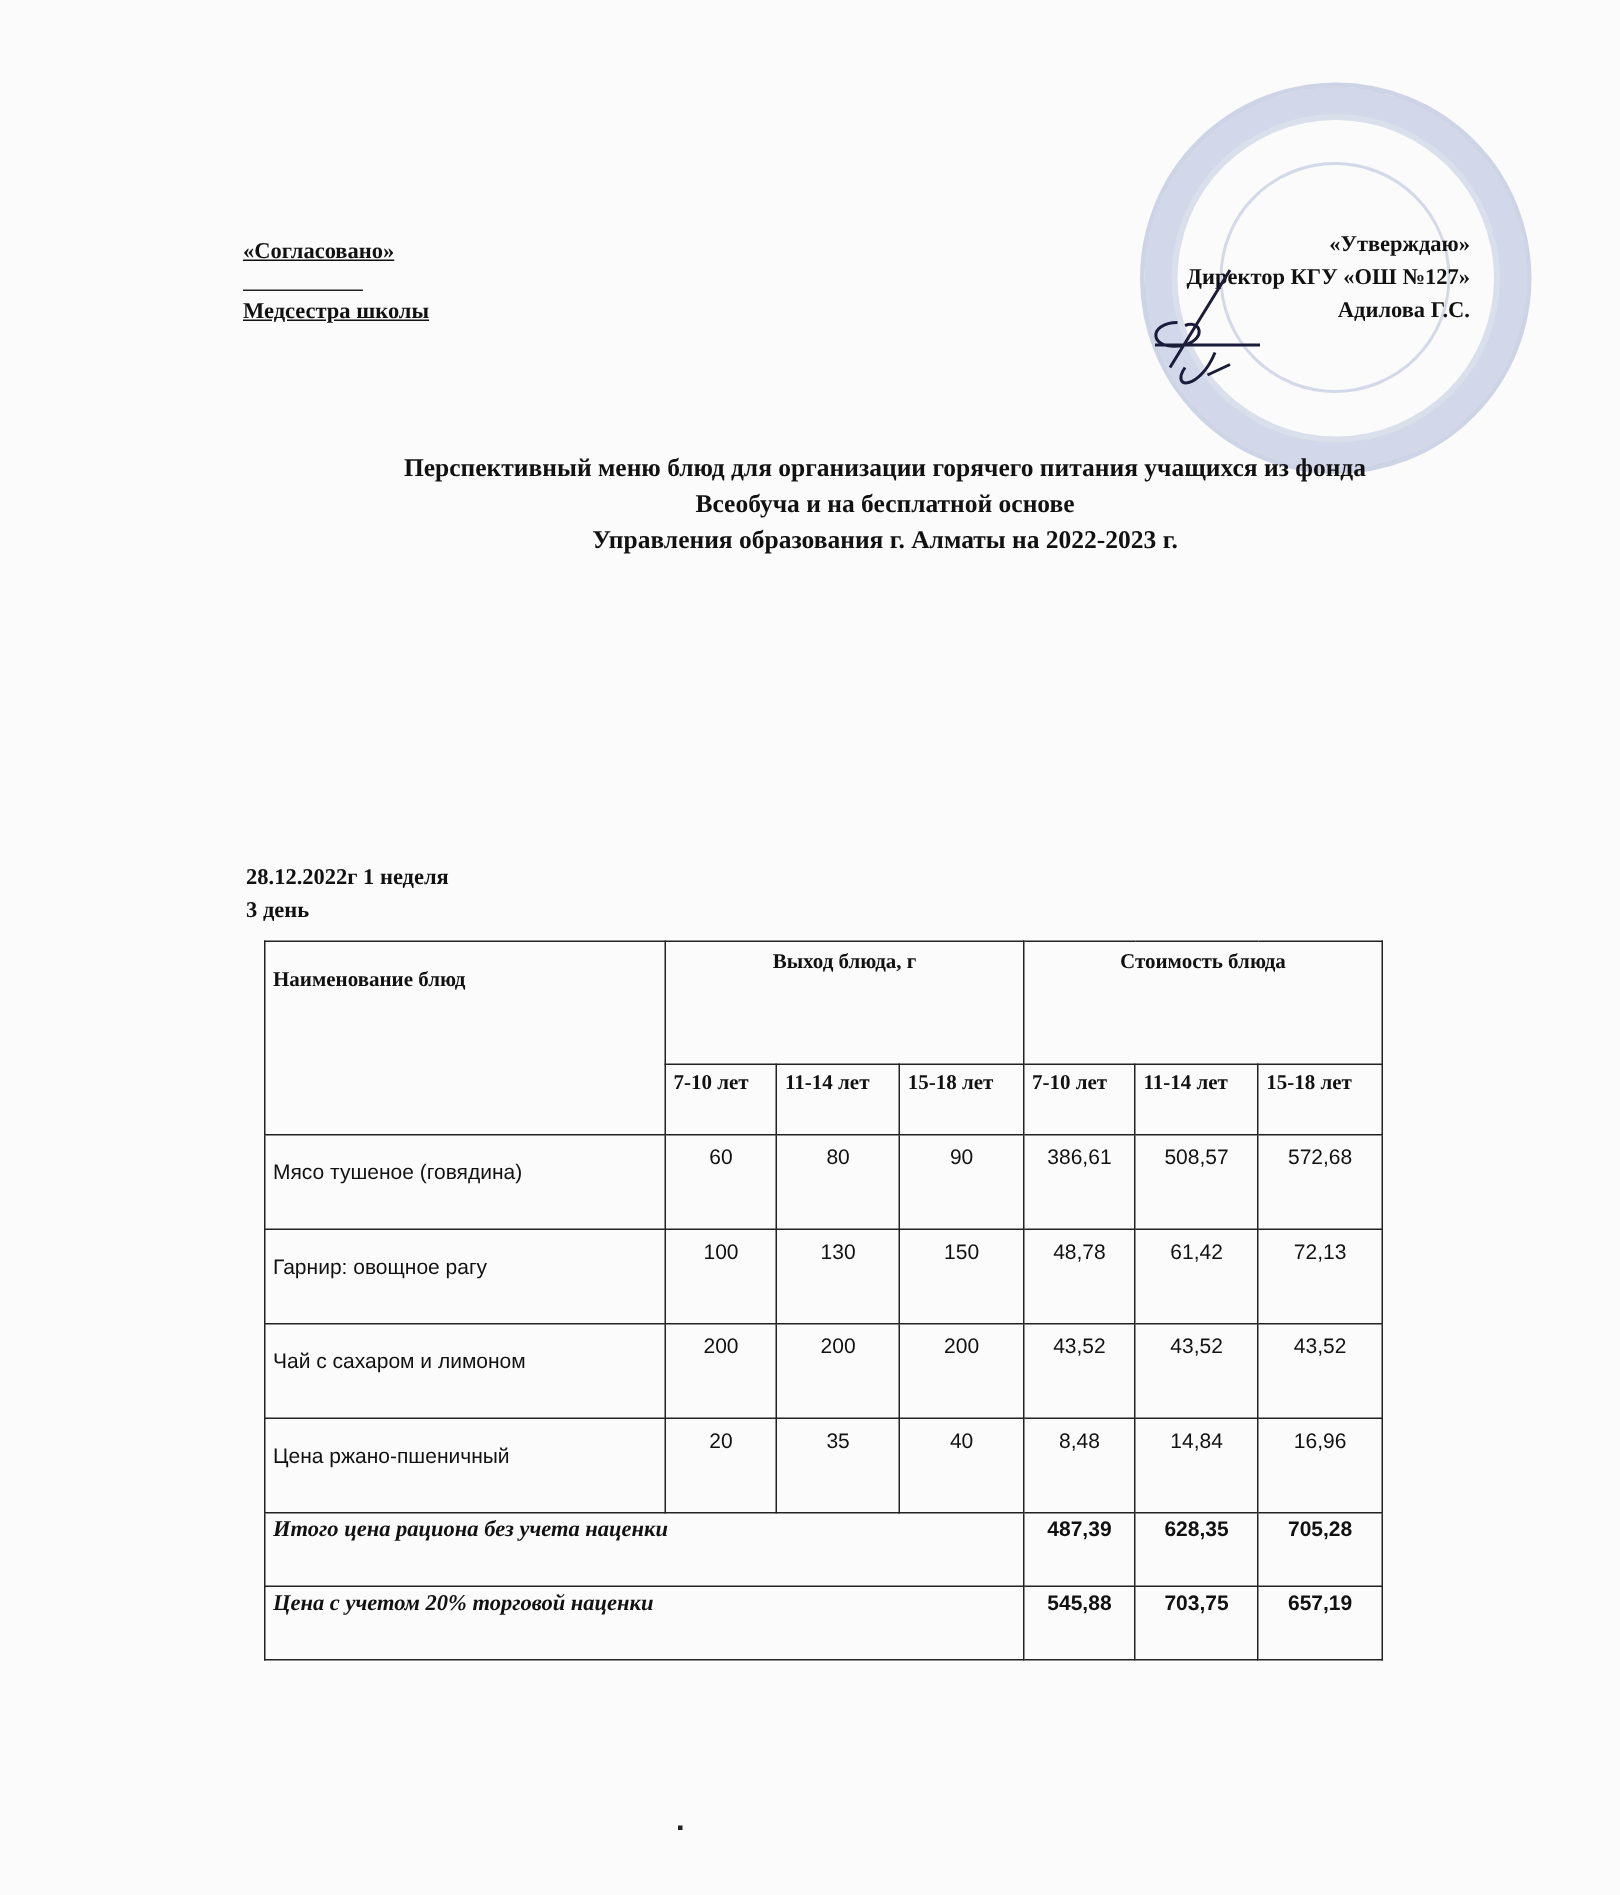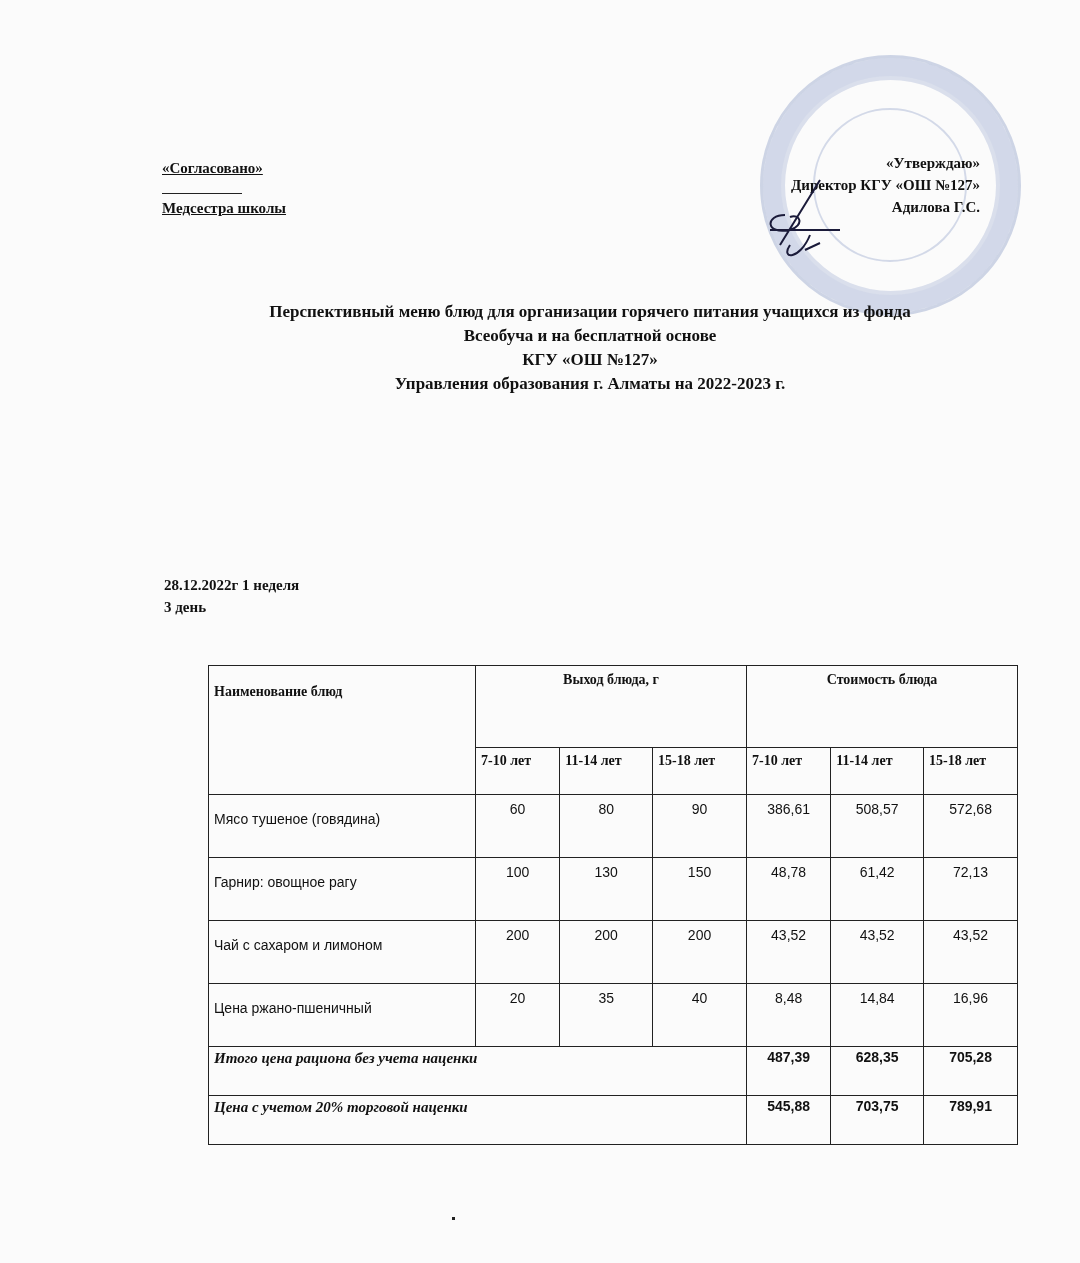--- a/index.html
+++ b/index.html
@@ -20,22 +20,22 @@
     box-shadow: inset 0 0 0 18px rgba(160,175,210,0.12), inset 0 0 0 22px rgba(120,140,190,0.25);
   }
   .stamp .inner {
     position: absolute; left: 50px; top: 50px; width: 150px; height: 150px; border-radius: 50%;
     border: 2px solid rgba(120,140,190,0.3);
   }
   .signature { left: 760px; top: 175px; }
   .title-block { left: 140px; top: 300px; width: 900px; text-align: center; font-size: 17px; font-weight: bold; line-height: 24px; }
   .date-block { left: 164px; top: 574px; font-size: 15px; font-weight: bold; line-height: 22px; }
   table.menu {
-    position: absolute; left: 176px; top: 665px; width: 810px;
-    border-collapse: collapse; font-size: 14px; margin-left: 32px;
+    position: absolute; left: 176px; top: 627px; width: 746px;
+    border-collapse: collapse; font-size: 14px;
   }
   table.menu td, table.menu th {
     border: 1.5px solid #222; vertical-align: top; padding: 3px 5px;
   }
   table.menu th { font-weight: bold; }
   .h-name { text-align: left; width: 256px; padding-top: 18px !important; height: 78px; }
   .h-group { text-align: center; height: 72px; padding-top: 6px !important; }
   .h-age { text-align: left; height: 40px; line-height: 20px; font-size: 14px; }
   .dish td { height: 43px; font-family: "Liberation Sans", "DejaVu Sans", sans-serif; font-size: 14px; }
   .dish td.name { text-align: left; padding-top: 16px; }
@@ -64,21 +64,20 @@
   <div>Адилова Г.С.</div>
 </div>
 
 <svg class="abs signature" width="110" height="90" viewBox="0 0 110 90">
   <path d="M60 5 L20 70 M25 40 C5 40 5 60 30 55 C45 50 40 38 30 42 M10 55 L80 55 M30 70 C20 85 40 85 50 60 M45 75 L60 68" stroke="#1b1b3a" stroke-width="2" fill="none"></path>
 </svg>
 
 <div class="abs title-block">
   <div>Перспективный меню блюд для организации горячего питания учащихся из фонда</div>
   <div>Всеобуча и на бесплатной  основе</div>
-  <div>КГУ «ОШ №127»</div>
   <div>Управления образования г. Алматы на 2022-2023 г.</div>
 </div>
 
 <div class="abs date-block">
   <div>28.12.2022г  1 неделя</div>
   <div>3 день</div>
 </div>
 
 <table class="menu">
   <tbody>
@@ -134,18 +133,18 @@
   <tr class="total">
     <td class="label" colspan="4">Итого цена рациона без учета наценки</td>
     <td class="num">487,39</td>
     <td class="num">628,35</td>
     <td class="num">705,28</td>
   </tr>
   <tr class="total">
     <td class="label" colspan="4">Цена с учетом 20% торговой наценки</td>
     <td class="num">545,88</td>
     <td class="num">703,75</td>
-    <td class="num">789,91</td>
+    <td class="num">657,19</td>
   </tr>
 </tbody>
   </table>
 
 <div class="abs dot"></div>
 
 </body></html>

